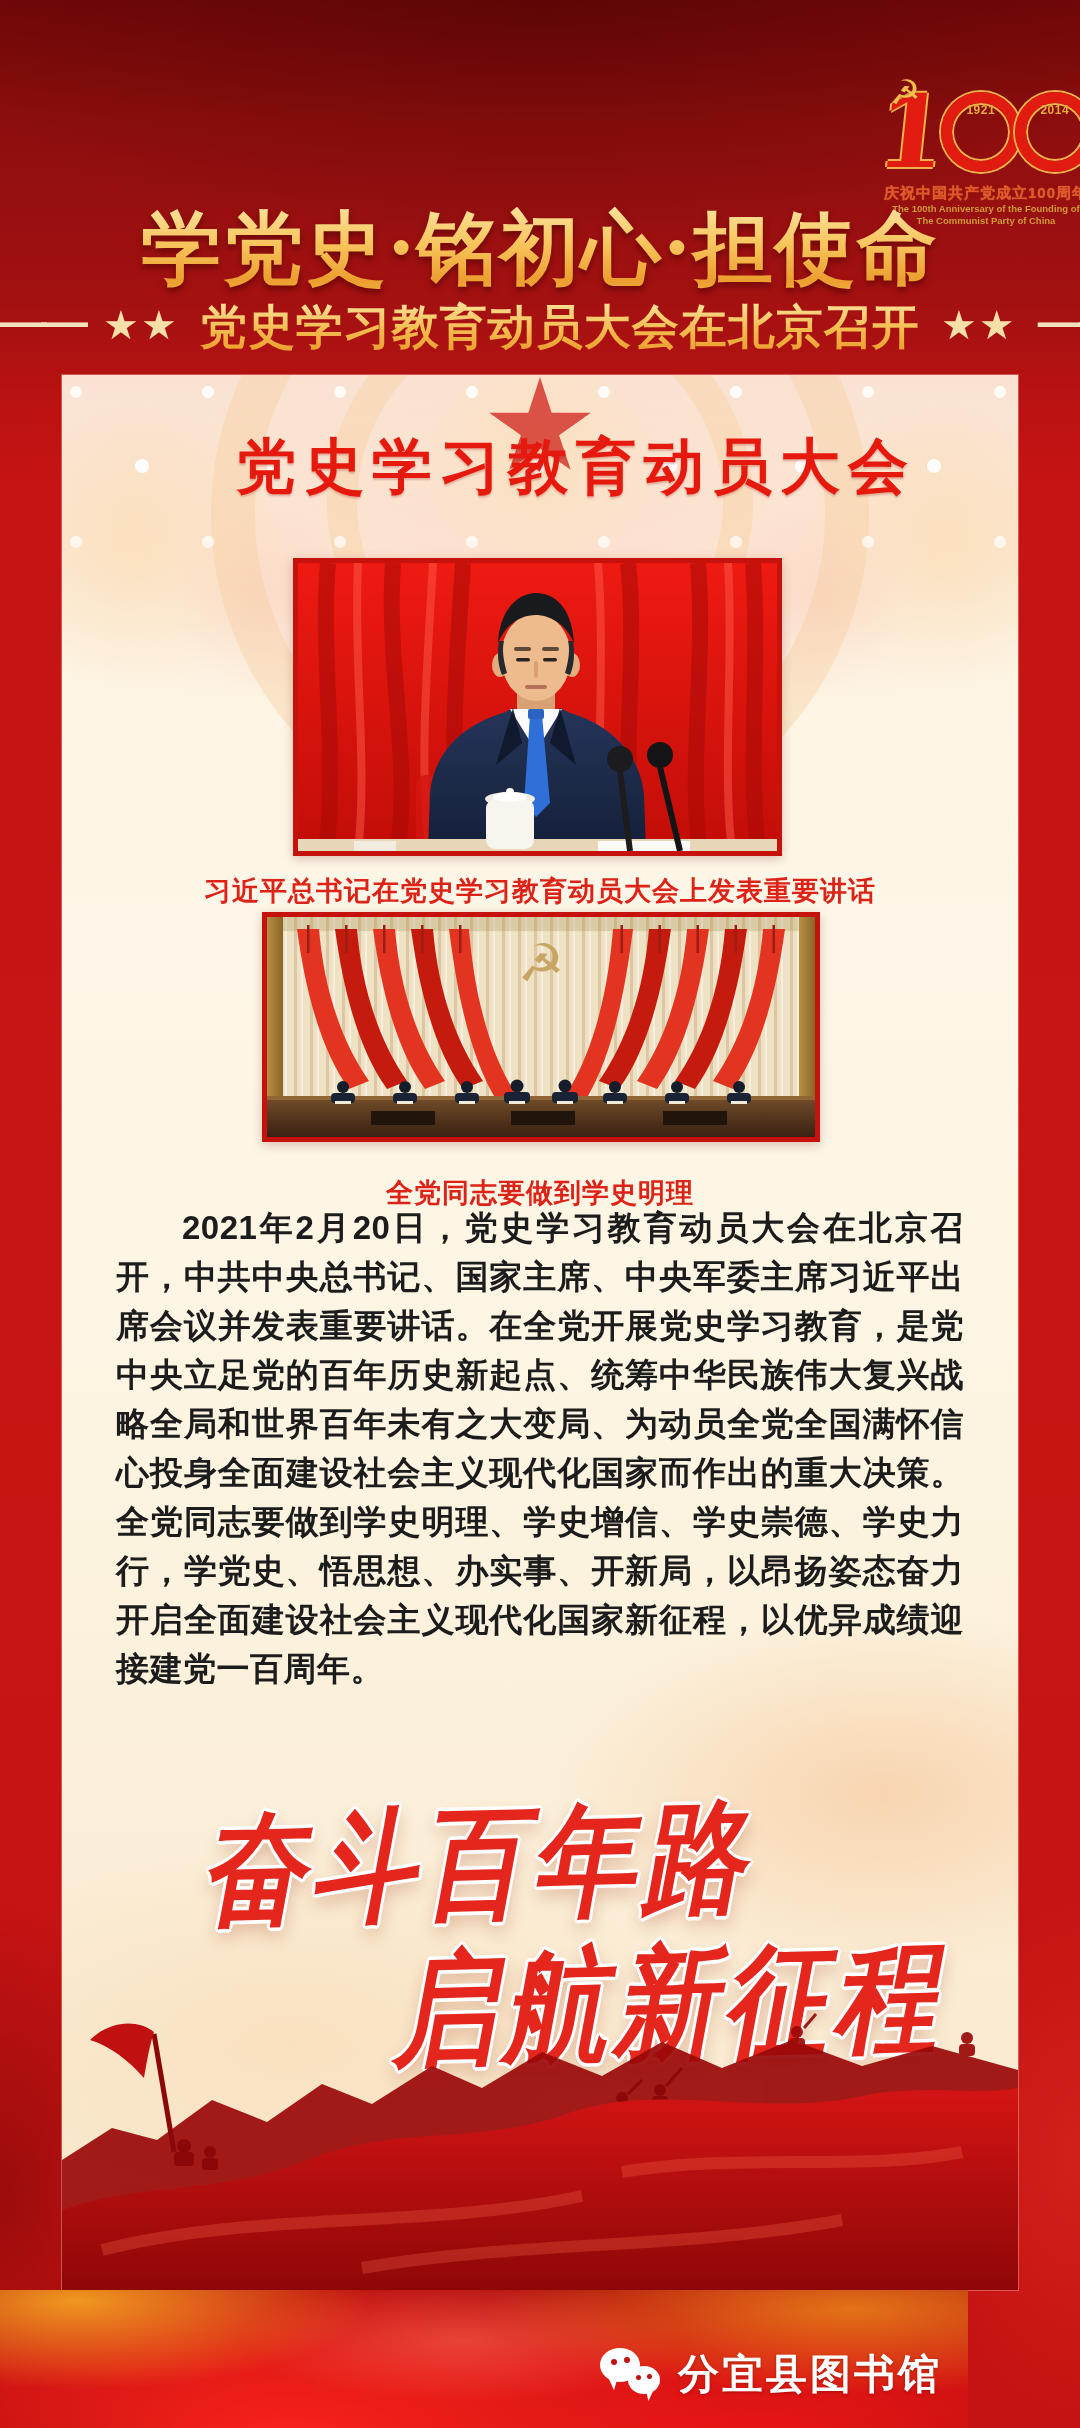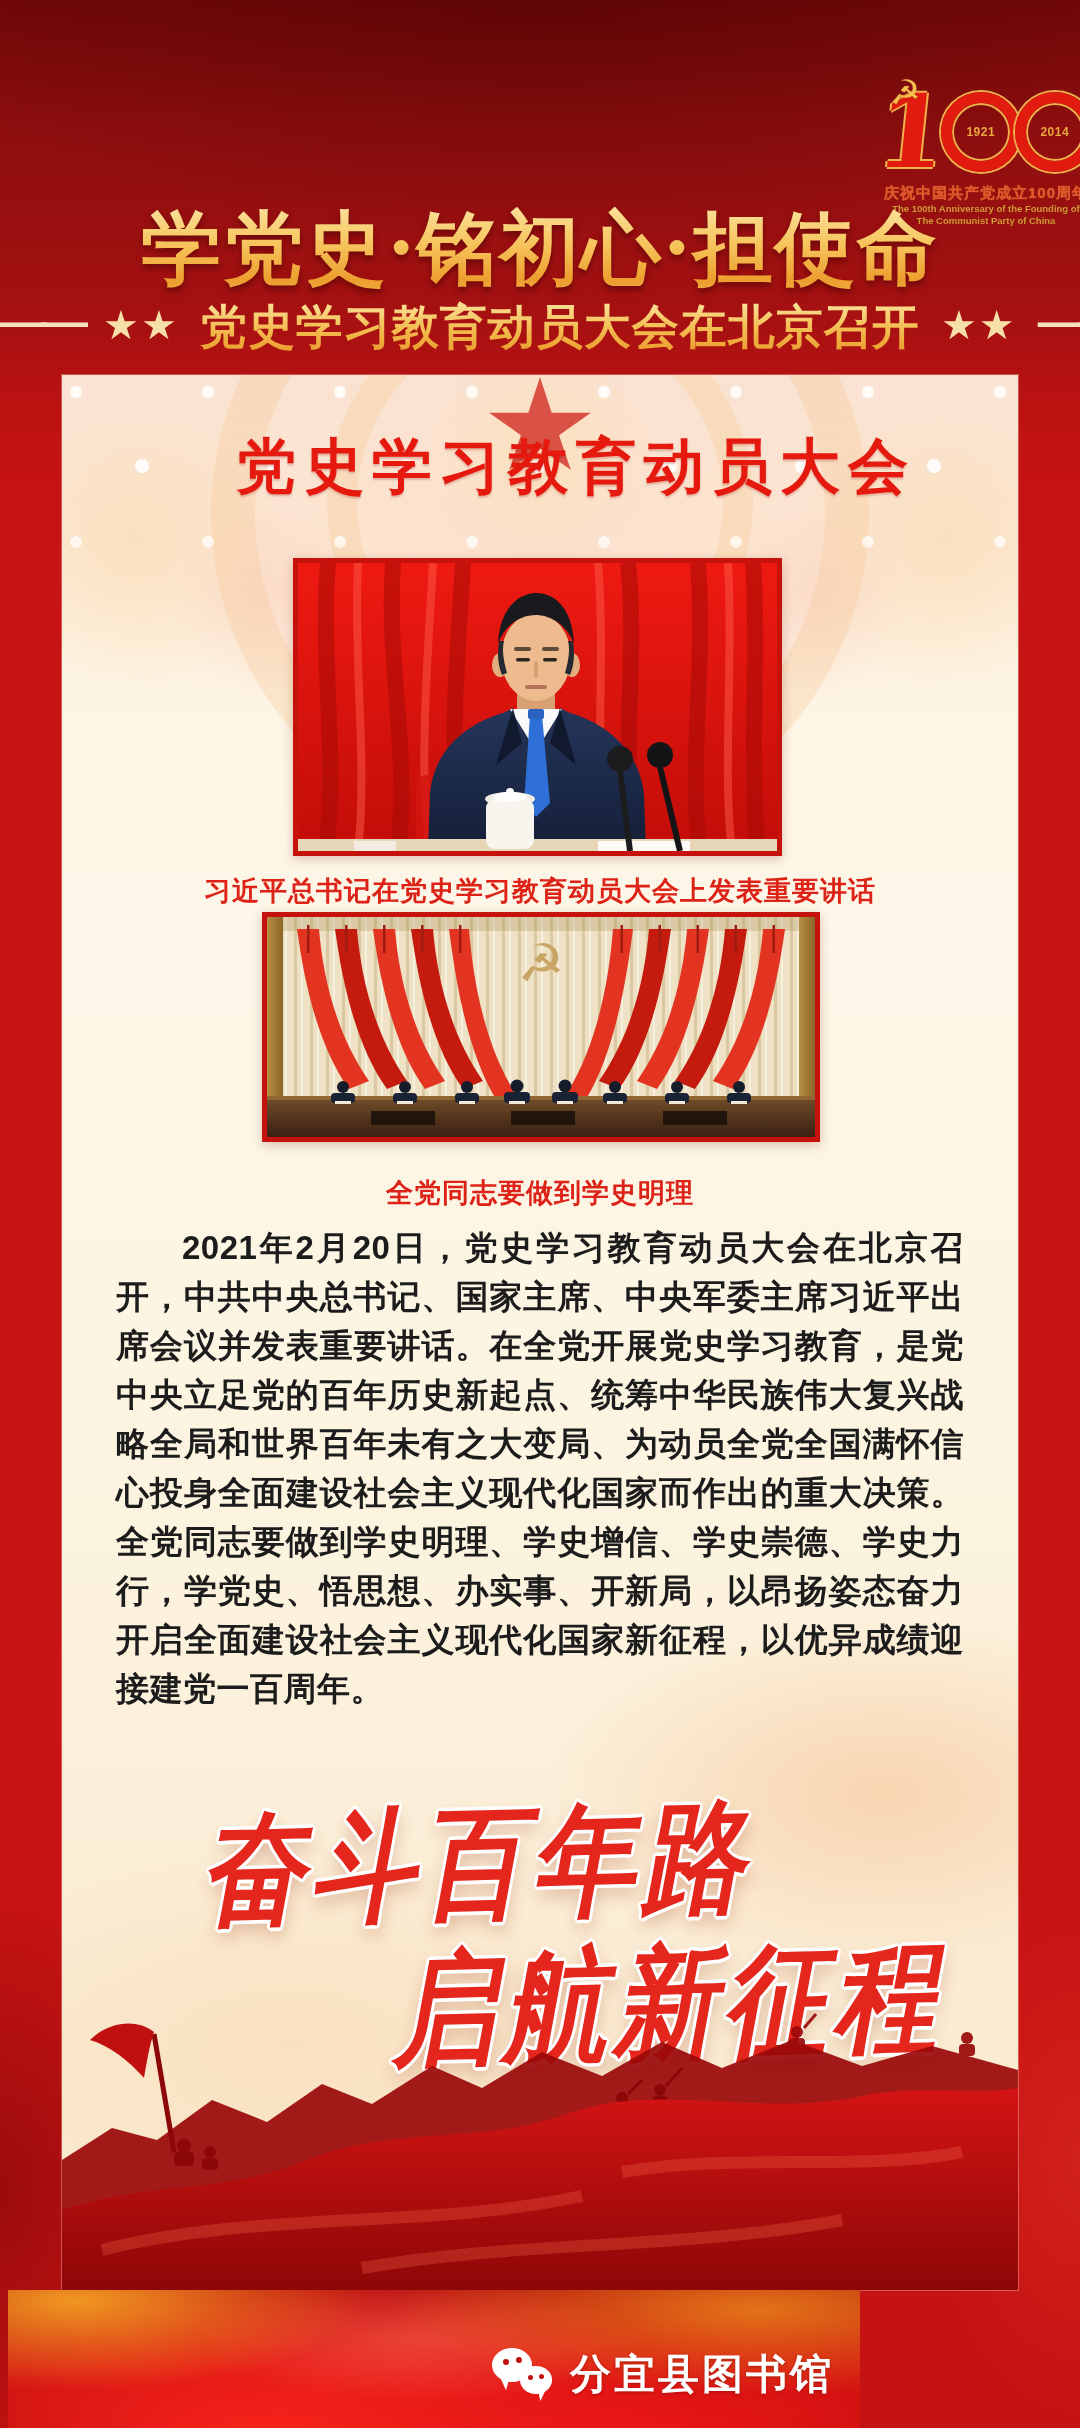--- a/index.html
+++ b/index.html
@@ -11,21 +11,21 @@
       radial-gradient(ellipse 900px 320px at 50% 0%, rgba(60,0,0,.35), rgba(60,0,0,0) 75%),
       linear-gradient(180deg,#720808 0%,#8e0e0e 5%,#9c1010 10%,#a81111 13.5%,#bb1212 16.5%,#c61313 20%,#c91414 60%,#c51212 100%);}
 
   
   .anniv{position:absolute;left:856px;top:86px;width:260px;}
   .logo-row{display:flex;align-items:center;justify-content:center;position:relative;height:92px;}
   .digit1{font-family:"DejaVu Serif",serif;font-weight:900;font-size:100px;line-height:86px;color:#e11b10;
     text-shadow:-2px 0 #edb24a,2px 0 #edb24a,0 -2px #edb24a,0 2px #edb24a;transform:skewX(-6deg);}
   .hs-emblem{position:absolute;left:34px;top:-14px;font-size:34px;color:#f3c04a;text-shadow:0 0 2px #a33;}
   .ring{width:58px;height:58px;border-radius:50%;border:11px solid #e11b10;
-    box-shadow:0 0 0 2px #edb24a, inset 0 0 0 2px #edb24a;display:flex;align-items:center;justify-content:center;
+    box-shadow:0 0 0 2px #edb24a, inset 0 0 0 2px #edb24a;display:flex;align-items:flex-start;justify-content:center;
     margin-left:-6px;background:transparent;}
   .ring .yr{font-size:12px;font-weight:700;color:#e8a93e;letter-spacing:.5px;}
   .logo-cn{margin-top:6px;text-align:center;font-size:15px;font-weight:800;color:#e8542e;
     text-shadow:0 0 1px #b98223;letter-spacing:1px;}
   .logo-en{text-align:center;font-size:9.5px;line-height:12px;color:#cf9a36;font-weight:700;}
 
   
   .main-title{position:absolute;left:0;top:196px;width:100%;text-align:center;margin:0;
     font-family:"DejaVu Serif","Liberation Serif",serif;font-weight:900;font-size:80px;letter-spacing:2px;
     background:linear-gradient(180deg,#fce9ac 0%,#f7c45c 45%,#ec9e2e 78%,#f3bb50 100%);
@@ -71,34 +71,34 @@
     color:#e6190e;text-shadow:0 2px 2px rgba(150,20,10,.25);padding-left:36px;}
 
   .photo{position:absolute;border:5px solid #c5120c;background:#fff;box-shadow:0 3px 10px rgba(120,30,10,.25);}
   .photo svg{display:block;}
   .photo1{left:231px;top:183px;width:479px;height:288px;}
   .photo2{left:200px;top:537px;width:548px;height:220px;}
   .caption{position:absolute;left:0;width:100%;text-align:center;font-weight:700;font-size:27px;color:#dd2217;letter-spacing:1px;}
   .cap1{top:498px;}
   .cap2{top:800px;}
 
-  .body-text{position:absolute;left:54px;right:54px;top:848px;margin:0;
+  .body-text{position:absolute;left:54px;right:54px;top:828px;margin:0;
     font-size:33px;line-height:49px;font-weight:600;color:#1c1c1c;letter-spacing:.5px;
     text-align:justify;text-indent:2em;}
 
   .slogan{position:absolute;font-family:"DejaVu Serif","Liberation Serif",serif;font-style:italic;font-weight:900;
     font-size:104px;color:#e4261c;letter-spacing:6px;white-space:nowrap;transform:rotate(-1.5deg) scaleY(1.18);transform-origin:left center;
     text-shadow:-3px 0 0 #fff,3px 0 0 #fff,0 -3px 0 #fff,0 3px 0 #fff,-2px -2px 0 #fff,2px -2px 0 #fff,-2px 2px 0 #fff,2px 2px 0 #fff,0 8px 16px rgba(150,40,10,.30);}
   .slogan1{left:138px;top:1428px;}
   .slogan2{left:330px;top:1568px;}
 
   .mountain{position:absolute;left:0;bottom:0;width:956px;height:290px;}
 
   
-  .footer{position:absolute;left:8px;top:2290px;width:852px;height:138px;
+  .footer{position:absolute;left:0;top:2290px;width:968px;height:138px;
     background:
       radial-gradient(ellipse 430px 130px at 8% 8%, rgba(247,166,34,.9), rgba(247,166,34,0) 68%),
       radial-gradient(ellipse 520px 120px at 88% 14%, rgba(240,148,26,.75), rgba(240,148,26,0) 70%),
       radial-gradient(ellipse 320px 90px at 48% 36%, rgba(255,120,96,.45), rgba(255,120,96,0) 70%),
       radial-gradient(ellipse 620px 300px at 30% 118%, #ff231c, rgba(255,35,28,0) 72%),
       radial-gradient(ellipse 640px 280px at 78% 122%, #ef1616, rgba(239,22,22,0) 70%),
       linear-gradient(180deg,#a90d0d,#c21111 55%,#b50e0e);}
   .watermark{position:absolute;right:26px;bottom:26px;display:flex;align-items:center;gap:14px;}
   .account{color:#fff;font-size:41px;font-weight:600;letter-spacing:3px;text-shadow:0 1px 3px rgba(120,10,5,.5);}
   .wechat{position:relative;width:64px;height:54px;}

